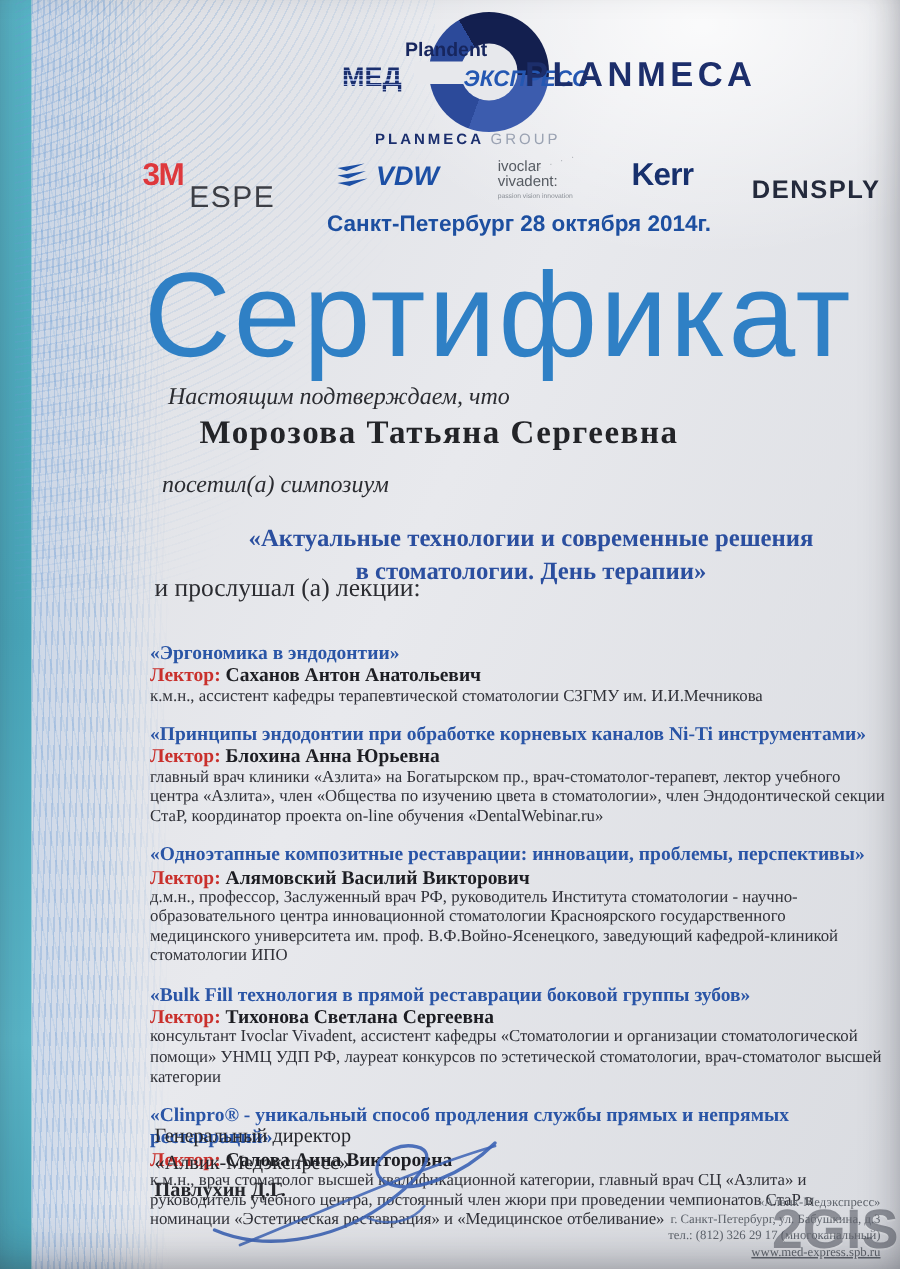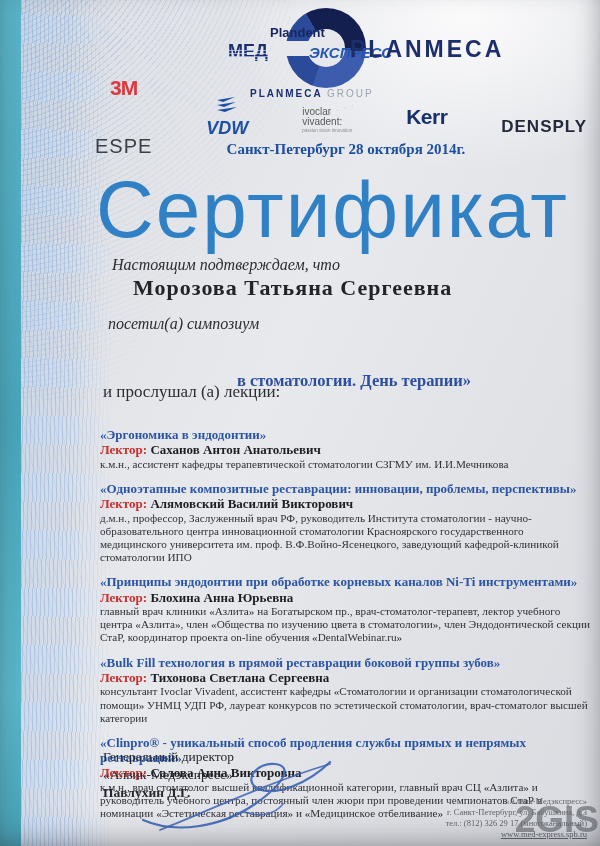--- a/index.html
+++ b/index.html
@@ -39,33 +39,33 @@
   .logo-plandent{position:absolute;left:42px;top:17px;font-weight:bold;font-size:13px;color:#17265e;}
   .logo-med{position:absolute;left:0;top:33px;font-weight:bold;font-size:18px;color:#1b2f6e;
     background:repeating-linear-gradient(180deg,#1b2f6e 0 2.4px,#8fa2d6 2.4px 3.2px);
     -webkit-background-clip:text;background-clip:text;color:transparent;}
   .logo-express{position:absolute;left:36px;top:36px;font-style:italic;font-weight:bold;font-size:15px;color:#2457b2;margin-left:45px;}
   .logo-groupline{position:absolute;left:22px;top:80px;font-weight:bold;font-size:10px;letter-spacing:2px;color:#1b2f6e;}
   .logo-groupline .grp{color:#9aa2b2;font-weight:normal;}
   .planmeca-right{position:absolute;left:350px;top:36px;font-weight:bold;font-size:23px;letter-spacing:3px;color:#1c2e6b;}
   
   .sponsors{position:absolute;left:95px;top:99px;width:492px;height:36px;display:flex;align-items:center;justify-content:space-between;}
-  .sp{display:flex;align-items:center;gap:4px;flex-direction:column;}
+  .sp{display:flex;align-items:center;gap:4px;}
   .sp-3m{font-weight:bold;font-size:21px;color:#de383c;letter-spacing:-1px;}
   .sp-espe{font-size:20px;color:#3c3e45;letter-spacing:1px;margin-top:31px;}
   .sp-vdw{font-style:italic;font-weight:bold;font-size:18px;color:#1c4fa5;}
   .vdw-waves{width:24px;height:18px;}
   .sp-ivoclar{font-size:10px;line-height:1.05;color:#565b62;text-align:left;}
   .sp-ivoclar .dots{display:block;font-size:6px;letter-spacing:2px;color:#8a8f96;transform:translate(26px,2px) rotate(-18deg);}
   .sp-ivoclar .tagline{display:block;font-size:4.5px;color:#8a8f96;margin-top:1px;}
   .sp-kerr{font-weight:bold;font-size:21px;color:#17306d;letter-spacing:-0.5px;}
   .sp-dentsply{font-weight:bold;font-size:17px;color:#242a3c;letter-spacing:1px;margin-top:20px;}
   
   .date-line{position:absolute;left:100px;top:141px;width:492px;text-align:center;
-    font-weight:bold;font-size:15px;color:#1d4fa0;font-family:Liberation Serif, serif;}
+    font-weight:bold;font-size:15px;color:#1d4fa0;}
   .cert-title{position:absolute;left:96px;top:150px;width:500px;
     font-size:80px;letter-spacing:2px;color:#2f80c5;line-height:1.1;white-space:nowrap;margin-top:16px;}
   .line-confirm{position:absolute;left:112px;top:256px;font-style:italic;font-size:16px;color:#2b2c31;}
   .person-name{position:absolute;left:133px;top:275px;font-weight:bold;font-size:22px;letter-spacing:1px;color:#232428;}
   .line-attended{position:absolute;left:108px;top:315px;font-style:italic;font-size:16px;color:#2b2c31;}
   .symposium{position:absolute;left:118px;top:348px;width:472px;text-align:center;
     font-weight:bold;font-size:16.5px;line-height:1.35;color:#2b4f9f;}
   .line-lectures{position:absolute;left:103px;top:382px;font-size:17px;color:#2b2c31;}
   .lectures{position:absolute;left:100px;top:427px;width:490px;}
   .lecture{margin-bottom:10px;}
@@ -127,44 +127,44 @@
   </div>
 
   <div class="date-line sans">Санкт-Петербург 28 октября 2014г.</div>
   <div class="cert-title sans">Сертификат</div>
 
   <div class="line-confirm">Настоящим подтверждаем, что</div>
   <div class="person-name">Морозова Татьяна Сергеевна</div>
   <div class="line-attended">посетил(а) симпозиум</div>
 
   <div class="symposium">
-    <br>
+    <span>«Актуальные технологии и современные решения</span><br>
     <span>в стоматологии. День терапии»</span>
   </div>
 
   <div class="line-lectures">и прослушал (а) лекции:</div>
 
   <div class="lectures">
 
     <div class="lecture">
       <div class="lec-title">«Эргономика в эндодонтии»</div>
       <div class="lec-line"><span class="lec-label">Лектор:</span> <span>Саханов Антон Анатольевич</span></div>
       <div class="lec-bio">к.м.н., ассистент кафедры терапевтической стоматологии СЗГМУ им. И.И.Мечникова</div>
     </div>
 
     <div class="lecture">
+      <div class="lec-title">«Принципы эндодонтии при обработке корневых каналов Ni-Ti инструментами»</div>
+      <div class="lec-line"><span class="lec-label">Лектор:</span> <span>Блохина Анна Юрьевна</span></div>
+      <div class="lec-bio">главный врач клиники «Азлита» на Богатырском пр., врач-стоматолог-терапевт, лектор учебного центра «Азлита», член «Общества по изучению цвета в стоматологии», член Эндодонтической секции СтаР, координатор проекта on-line обучения «DentalWebinar.ru»</div>
+    </div>
+
+    <div class="lecture">
       <div class="lec-title">«Одноэтапные композитные реставрации: инновации, проблемы, перспективы»</div>
       <div class="lec-line"><span class="lec-label">Лектор:</span> <span>Алямовский Василий Викторович</span></div>
       <div class="lec-bio">д.м.н., профессор, Заслуженный врач РФ, руководитель Института стоматологии - научно-образовательного центра инновационной стоматологии Красноярского государственного медицинского университета им. проф. В.Ф.Войно-Ясенецкого, заведующий кафедрой-клиникой стоматологии ИПО</div>
-    </div>
-
-    <div class="lecture">
-      <div class="lec-title">«Принципы эндодонтии при обработке корневых каналов Ni-Ti инструментами»</div>
-      <div class="lec-line"><span class="lec-label">Лектор:</span> <span>Блохина Анна Юрьевна</span></div>
-      <div class="lec-bio">главный врач клиники «Азлита» на Богатырском пр., врач-стоматолог-терапевт, лектор учебного центра «Азлита», член «Общества по изучению цвета в стоматологии», член Эндодонтической секции СтаР, координатор проекта on-line обучения «DentalWebinar.ru»</div>
     </div>
 
     <div class="lecture">
       <div class="lec-title">«Bulk Fill технология в прямой реставрации боковой группы зубов»</div>
       <div class="lec-line"><span class="lec-label">Лектор:</span> <span>Тихонова Светлана Сергеевна</span></div>
       <div class="lec-bio">консультант Ivoclar Vivadent, ассистент кафедры «Стоматологии и организации стоматологической помощи» УНМЦ УДП РФ, лауреат конкурсов по эстетической стоматологии, врач-стоматолог высшей категории</div>
     </div>
 
     <div class="lecture">
       <div class="lec-title">«Clinpro® - уникальный способ продления службы прямых и непрямых реставраций»</div>

